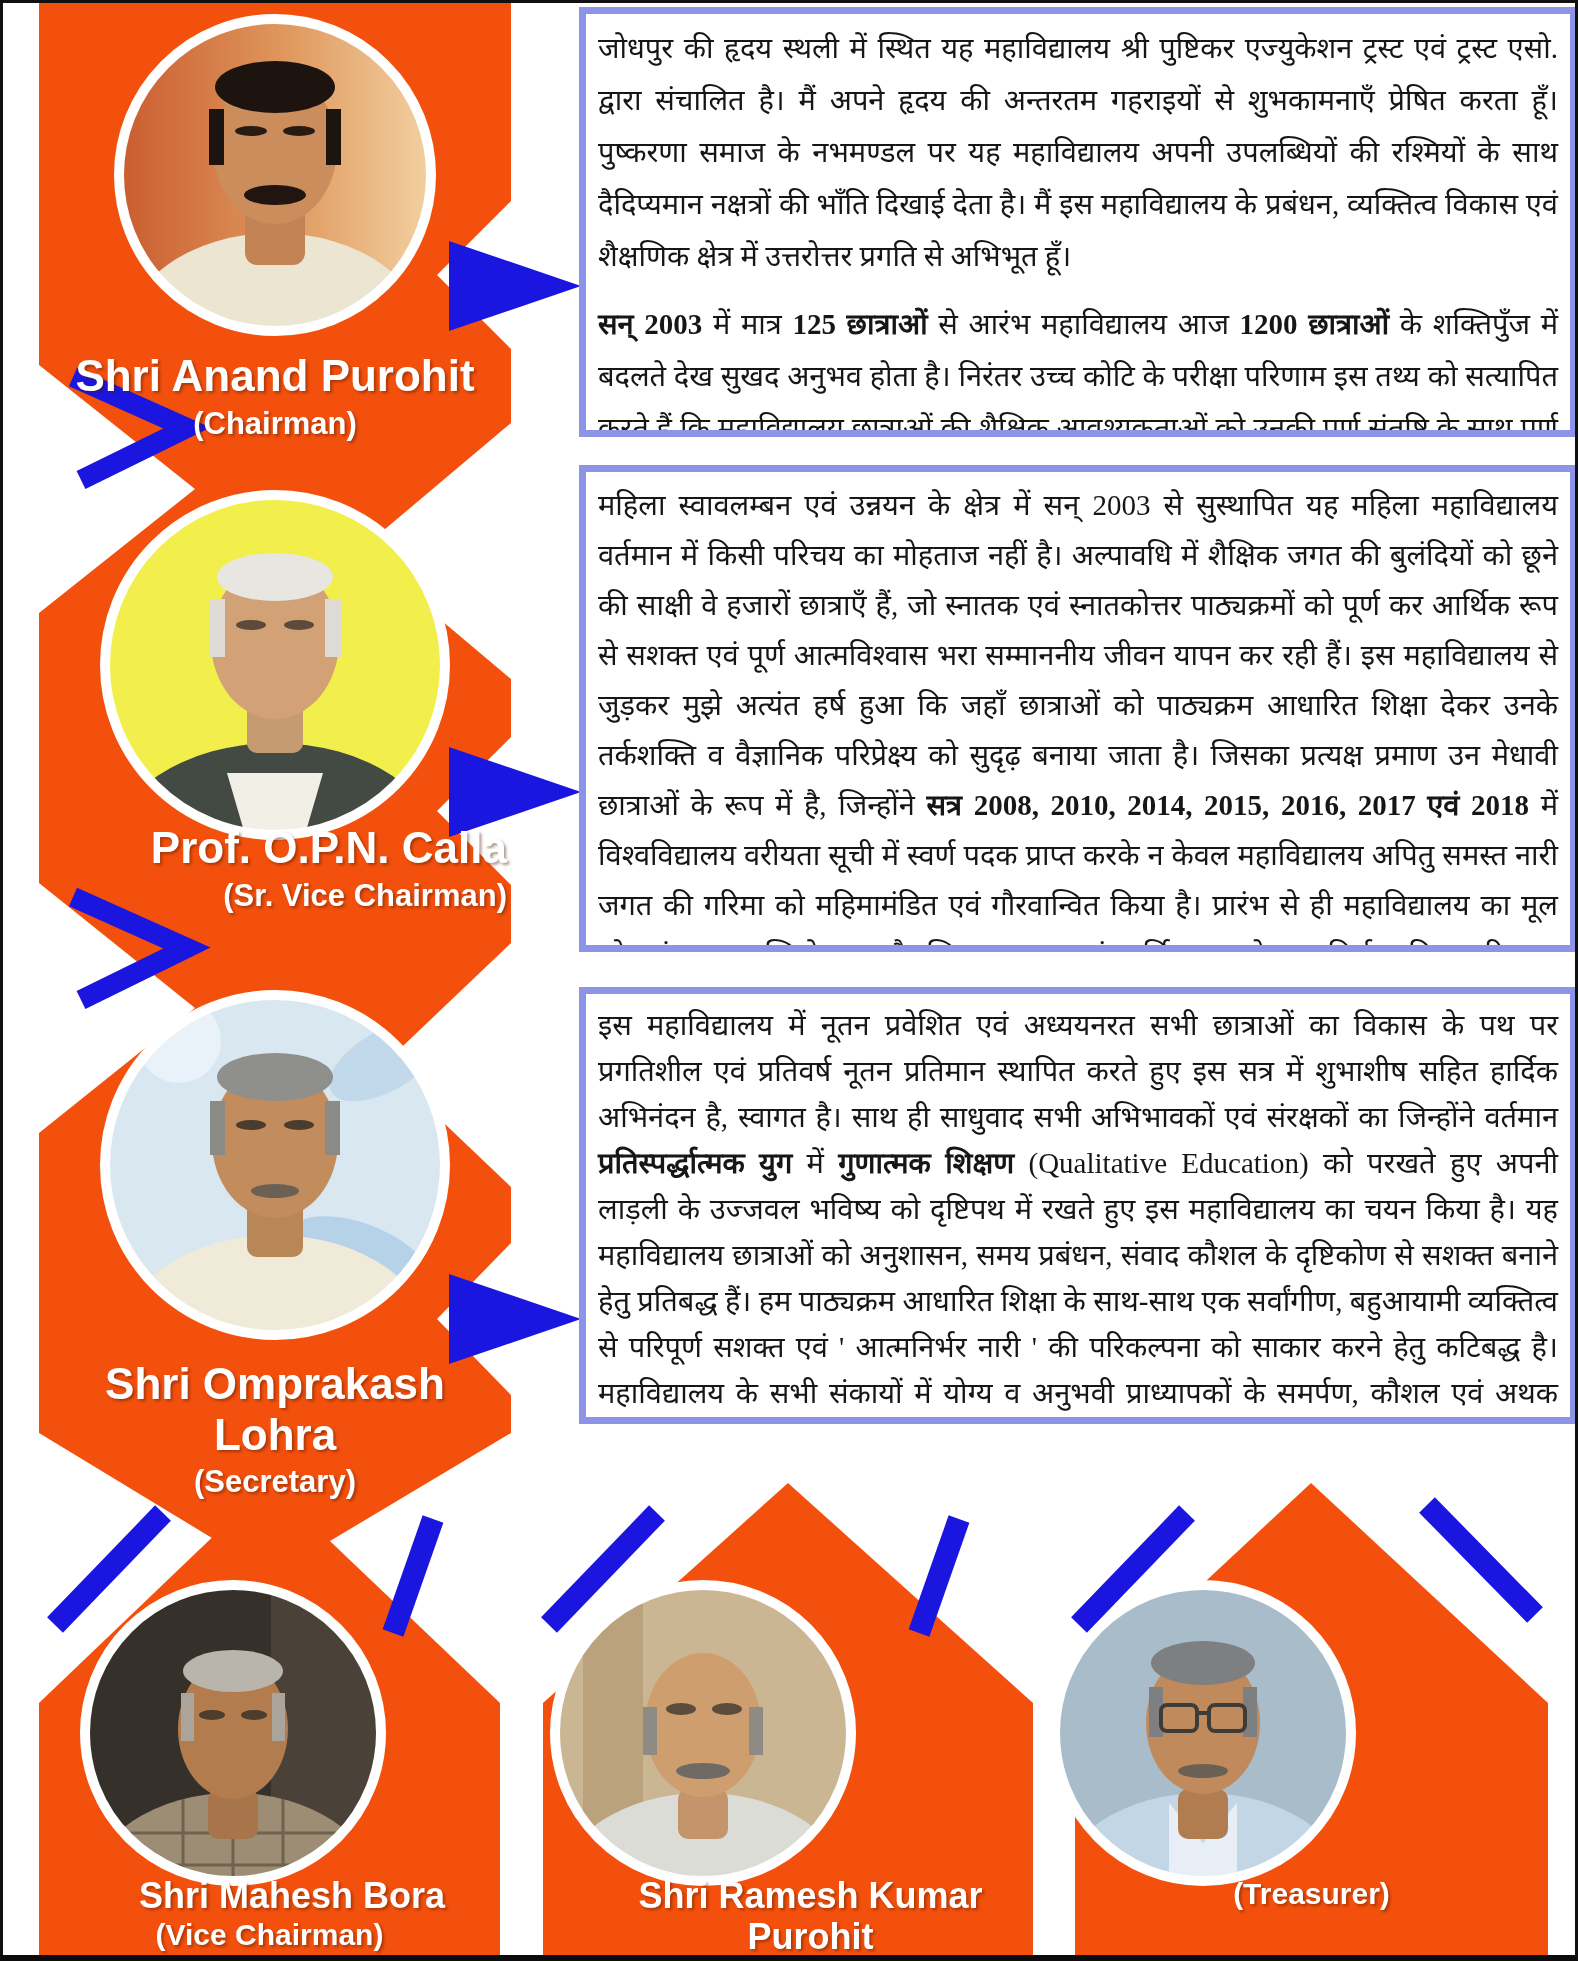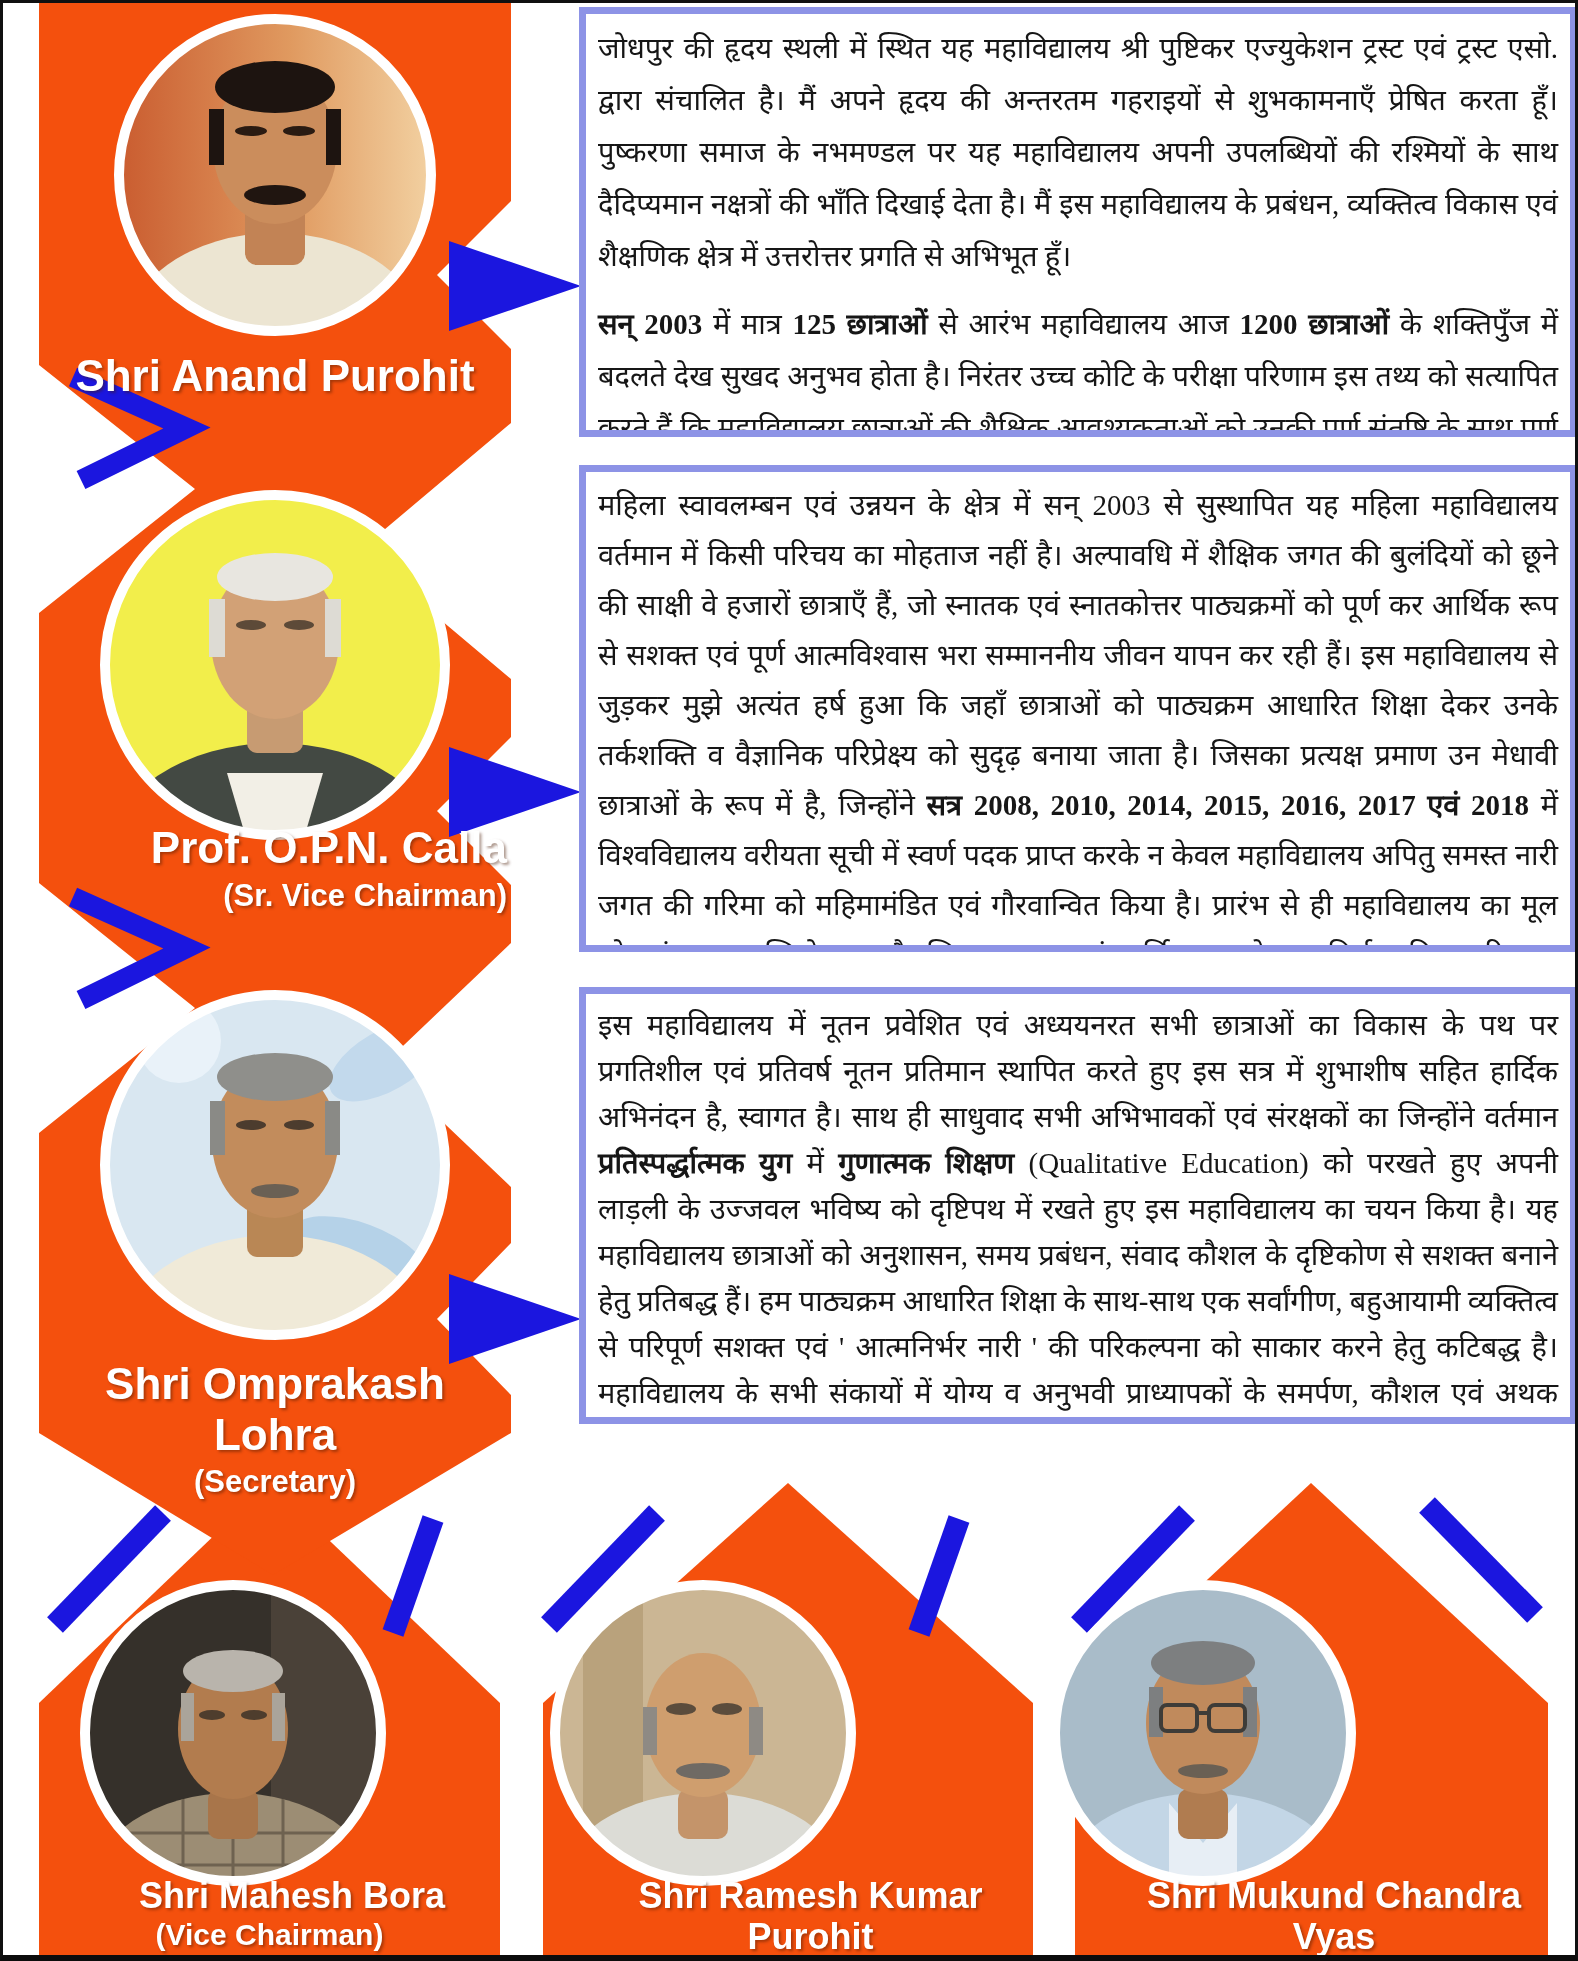--- a/index.html
+++ b/index.html
@@ -240,36 +240,36 @@
       </div>
   </div>
   <div class="msg-box b3">
     <div class="msg">
         <p><span>इस महाविद्यालय में नूतन प्रवेशित एवं अध्ययनरत सभी छात्राओं का विकास के पथ पर प्रगतिशील एवं प्रतिवर्ष नूतन प्रतिमान स्थापित करते हुए इस सत्र में शुभाशीष सहित हार्दिक  अभिनंदन है, स्वागत है। साथ ही साधुवाद सभी अभिभावकों एवं संरक्षकों का जिन्होंने वर्तमान </span><span class="bold">प्रतिस्पर्द्धात्मक युग</span><span> में </span><span class="bold">गुणात्मक शिक्षण</span><span> (Qualitative Education) को परखते हुए अपनी लाड़ली के उज्जवल भविष्य को दृष्टिपथ में रखते हुए इस महाविद्यालय का चयन किया है। यह महाविद्यालय छात्राओं को अनुशासन, समय प्रबंधन, संवाद कौशल के दृष्टिकोण से सशक्त बनाने हेतु प्रतिबद्ध हैं। हम पाठ्यक्रम आधारित शिक्षा के साथ-साथ एक सर्वांगीण, बहुआयामी व्यक्तित्व से परिपूर्ण सशक्त एवं ' आत्मनिर्भर नारी ' की परिकल्पना को साकार करने हेतु कटिबद्ध है। महाविद्यालय के सभी संकायों में योग्य व अनुभवी प्राध्यापकों के समर्पण, कौशल एवं अथक प्रयासों से अल्पावधि में विश्वविद्यालय स्तर पर </span><span class="bold">स्वर्ण पदक</span><span> प्राप्त कर सर्वोच्च योग्यता का स्वर्णिम अध्याय रचा है। यह इस महाविद्यालय की शैक्षणिक गुणवत्ता का श्रेष्ठ प्रमाण है। छात्राओं के विकास को ध्यान में रखते हुए मेरी टीम महाविद्यालय के  विकास हेतु सतत् प्रयत्नशील है व रहेगी। इस पुनीत यज्ञ में सभी के सहयोग और शुभाशीष की आशा करता हूँ।</span></p>
       </div>
   </div>
 
   <div class="nameplate np1">
     <span class="nm">Shri Anand Purohit</span>
+    <span class="tt">(Chairman)</span>
   </div>
   <div class="nameplate np2">
     <span class="nm">Prof. O.P.N. Calla</span>
     <span class="tt">(Sr. Vice Chairman)</span>
   </div>
   <div class="nameplate np3">
     <span class="nm">Shri Omprakash Lohra</span>
     <span class="tt">(Secretary)</span>
   </div>
 
   <div class="nameplate bottomplate bp1">
     <span class="nm">Shri Mahesh Bora</span>
     <span class="tt">(Vice Chairman)</span>
   </div>
   <div class="nameplate bottomplate bp2">
     <span class="nm">Shri Ramesh Kumar Purohit</span>
     <span class="tt">(Joint Secretary)</span>
   </div>
   <div class="nameplate bottomplate bp3">
-    <span class="nm">Shri Mukund Chandra Vyas</span>
     <span class="tt">(Treasurer)</span>
   </div>
 
 </div>
 
 </body></html>

